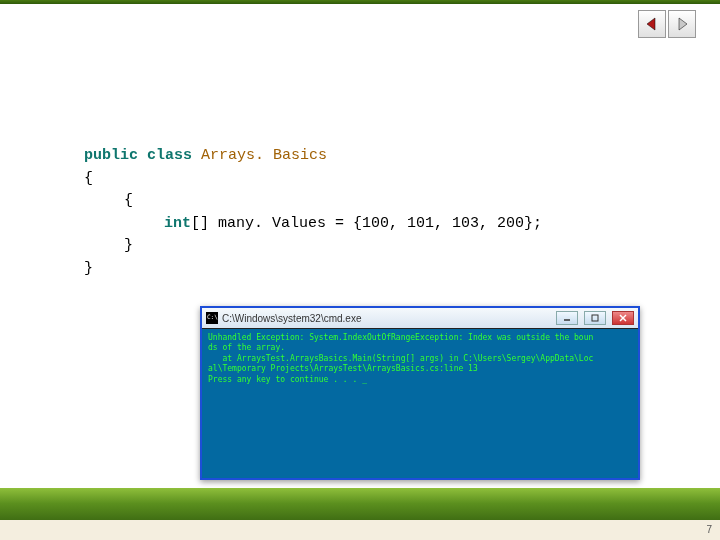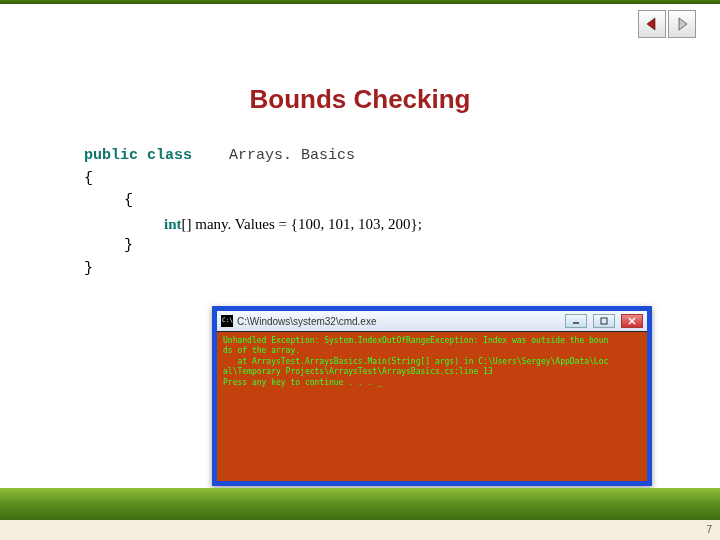--- a/index.html
+++ b/index.html
@@ -66,29 +66,29 @@
   .code {
     position: absolute;
     top: 145px;
     left: 84px;
     font-family: "Courier New", monospace;
     font-size: 15px;
     line-height: 1.5;
     color: #000;
   }
   .kw { font-weight: bold; color: #0f766e; }
-  .cls { color: #404040; margin-left: 28px; }
+  .cls { color: #a16207; }
   .indent1 { padding-left: 40px; }
-  .indent2 { padding-left: 80px; font-family: Liberation Serif, serif; }
+  .indent2 { padding-left: 80px; }
   .console-window {
     position: absolute;
     top: 306px;
-    left: 212px;
+    left: 200px;
     width: 440px;
-    border: 5px solid #1d4ed8;
+    border: 2px solid #1d4ed8;
     background: #eaf0f7;
     box-shadow: 0 2px 6px rgba(0,0,0,0.4);
   }
   .console-title {
     height: 20px;
     display: flex;
     align-items: center;
     gap: 4px;
     padding: 0 4px;
     font-size: 10px;
@@ -115,21 +115,21 @@
     border: 1px solid #8aa;
     background: linear-gradient(#f0f8ff, #c8ddef);
     margin-left: 2px;
     display: inline-flex;
     align-items: center;
     justify-content: center;
   }
   .win-btn.close { background: linear-gradient(#e88, #c33); border-color: #a33; }
   .win-btn svg { width: 8px; height: 8px; }
   .console-body {
-    background: #c2410c;
+    background: #0369a1;
     color: #3f3;
     font-family: "Lucida Console", "Consolas", monospace;
     font-size: 8px;
     line-height: 1.3;
     padding: 4px 6px;
     height: 150px;
     border-top: 1px solid #222;
     white-space: pre;
     overflow: hidden;
   }
@@ -146,21 +146,20 @@
           <polygon points="11,2 11,14 3,8" fill="#b01818" stroke="#000" stroke-width="0.5"></polygon>
         </svg>
     </div>
     <div class="nav-btn">
       <svg viewBox="0 0 16 16">
           <polygon points="5,2 5,14 13,8" fill="#c8c8c8" stroke="#000" stroke-width="0.5"></polygon>
         </svg>
     </div>
   </div>
 
-  <div class="title">Bounds Checking</div>
 
   <div class="code">
     <div><span class="kw">public class </span><span class="cls">Arrays. Basics</span></div>
     <div>{</div>
     <div class="indent1">{</div>
     <div class="indent2"><span class="kw">int</span><span>[] many. Values = {100, 101, 103, 200};</span></div>
     <div class="indent1">}</div>
     <div>}</div>
   </div>
 

